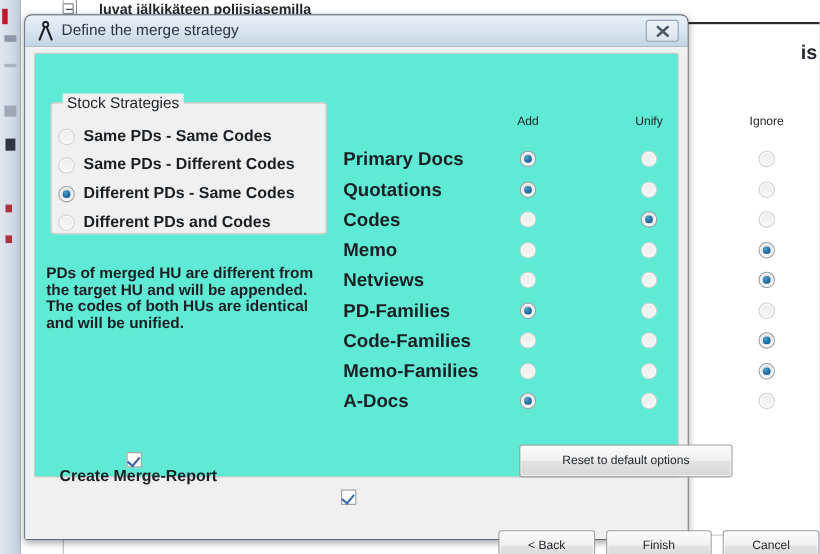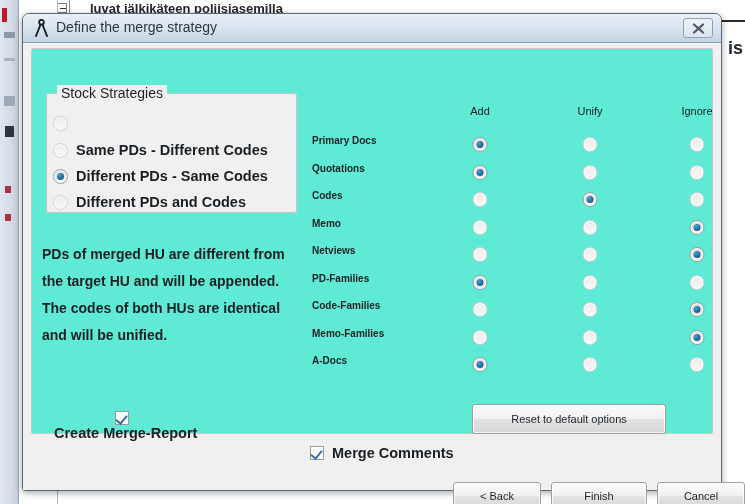--- a/index.html
+++ b/index.html
@@ -59,21 +59,21 @@
     border: 1px solid #7b7b7b; background: #fff;
   }
   #bg-minus-box::after {
     content: ""; position: absolute; left: 2px; top: 4px;
     width: 6px; height: 1px; background: #333;
   }
 
   
   #dialog {
     position: absolute; left: 22px; top: 13px;
-    width: 700px; height: 478px;
+    width: 604px; height: 478px;
     background: #f0f0f0;
     border: 1px solid #5b6a78;
     border-radius: 7px 7px 3px 3px;
     box-shadow: 0 2px 7px rgba(0,0,0,0.35), 0 0 0 1px rgba(255,255,255,0.6) inset;
   }
   #titlebar {
     position: relative;
     height: 29px;
     background: linear-gradient(to bottom, #e9f0f7 0%, #dbe6f1 42%, #cedcea 75%, #c3d3e4 100%);
     border-radius: 6px 6px 0 0;
@@ -137,21 +137,21 @@
   }
   .strategy-row .strategy-label {
     margin-left: 8px;
     font-size: 14.5px; font-weight: bold; color: #1a1f24;
   }
 
   #description-text {
     position: absolute; left: 10px; top: 192px;
     width: 248px;
     font-size: 14px; font-weight: bold; color: #1a1f24;
-    line-height: 27px;
+    line-height: 15px;
   }
 
   
   .radio {
     position: relative;
     width: 15px; height: 15px;
     border-radius: 50%;
     background: linear-gradient(to bottom, #e2e2e2, #fbfbfb);
     border: 1px solid #b4b4b4;
     box-shadow: 0 0 0 1px rgba(255,255,255,0.85) inset;
@@ -179,21 +179,21 @@
   }
   .matrix-header {
     position: absolute; top: 48px;
     font-size: 11px; color: #1a1f24;
     text-align: center;
     white-space: nowrap;
     transform: translateX(-50%);
   }
   .matrix-row-label {
     position: absolute; left: 4px;
-    font-size: 10px; font-weight: bold; color: #1a1f24;
+    font-size: 17px; font-weight: bold; color: #1a1f24;
     white-space: nowrap;
   }
   .matrix-radio {
     position: absolute;
     transform: translateX(-50%);
     cursor: pointer;
   }
 
   
   .checkbox-row {
@@ -284,20 +284,21 @@
   </div>
 
   <div id="dialog-body">
     <div id="content-panel">
 
       <fieldset id="groupbox">
         <div id="groupbox-label">Stock Strategies</div>
         <div id="strategy-options">
             <div class="strategy-row" style="top: 22px;">
               <span class="radio faint"></span>
+              <span class="strategy-label">Same PDs - Same Codes</span>
             </div>
             <div class="strategy-row" style="top: 48px;">
               <span class="radio faint"></span>
               <span class="strategy-label">Same PDs - Different Codes</span>
             </div>
             <div class="strategy-row" style="top: 74px;">
               <span class="radio on"></span>
               <span class="strategy-label">Different PDs - Same Codes</span>
             </div>
             <div class="strategy-row" style="top: 100px;">
@@ -351,21 +352,20 @@
           <span class="matrix-radio radio faint" style="left: 389px; top: 300px;"></span>
         </div>
 
       <div class="checkbox-row" id="create-merge-report-row">
         <span class="checkbox on"></span>
         <span class="checkbox-label">Create Merge-Report</span>
       </div>
 
       <div class="checkbox-row" id="merge-comments-row">
         <span class="checkbox on"></span>
-        <span class="checkbox-label">Merge Comments</span>
       </div>
 
       <div class="btn" id="reset-defaults-button">Reset to default options</div>
     </div>
 
     <div class="btn" id="back-button">&lt; Back</div>
     <div class="btn" id="finish-button">Finish</div>
     <div class="btn" id="cancel-button">Cancel</div>
   </div>
 </div>

